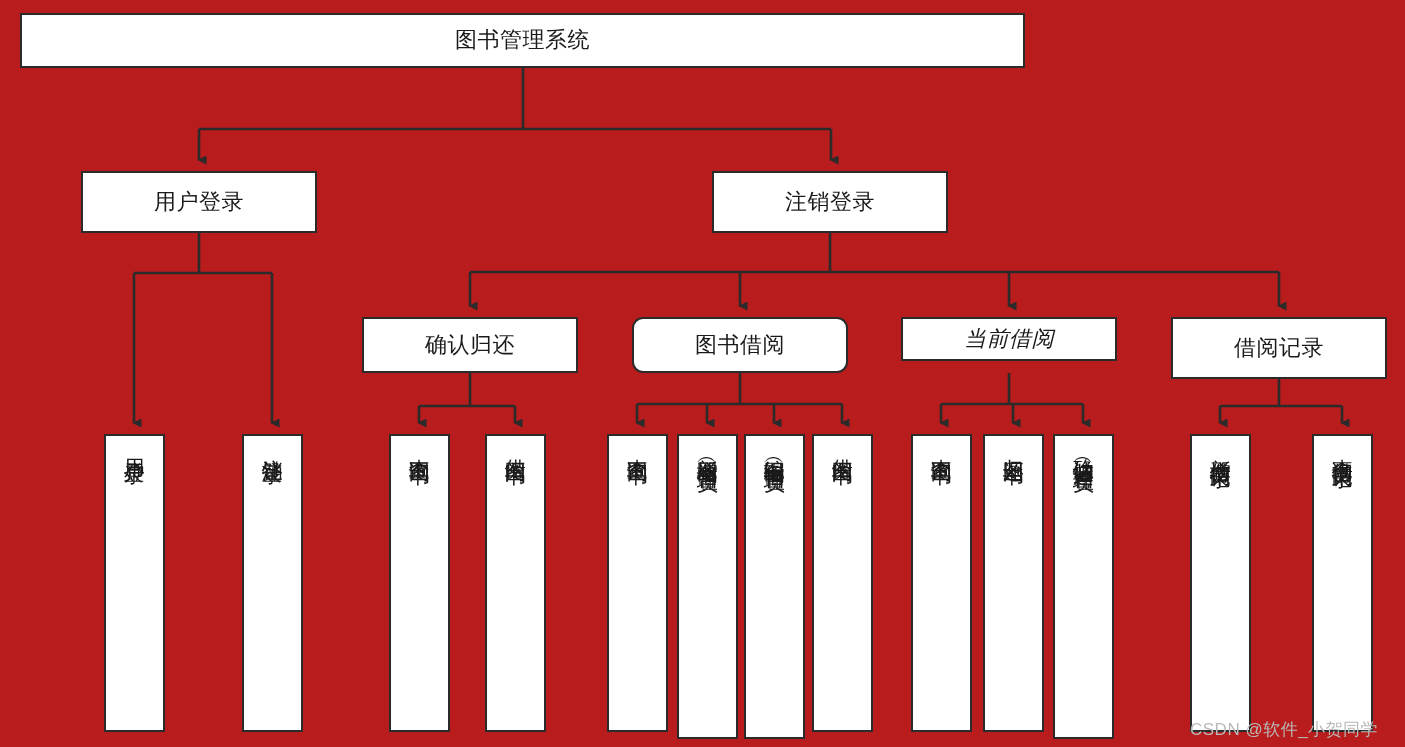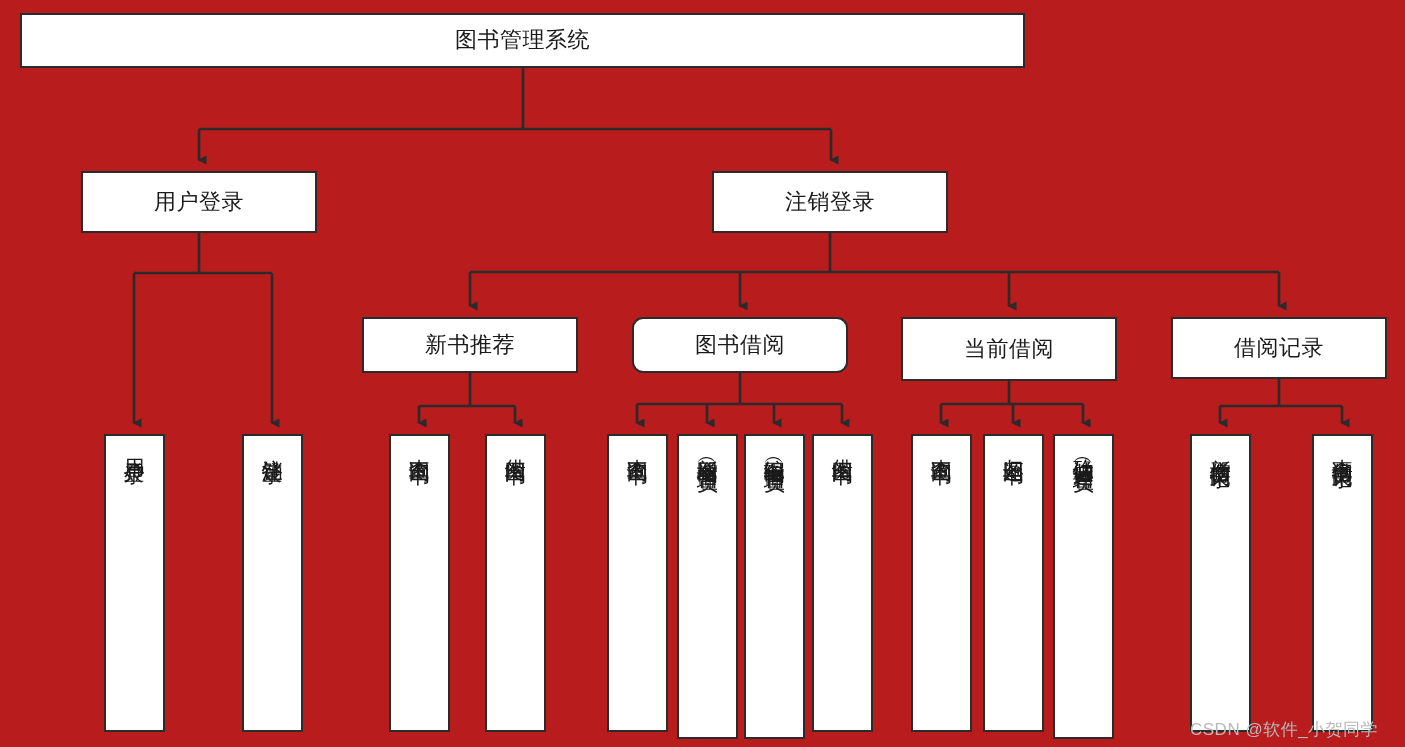--- a/index.html
+++ b/index.html
@@ -125,26 +125,26 @@
   </div>
 
   <div class="node h-node" id="n-l2-0" style="left: 81px; top: 171px; width: 236px; height: 62px; border-color: rgb(43, 43, 43); background: rgb(255, 255, 255); color: rgb(26, 26, 26);">
     <span class="node-label">用户登录</span>
   </div>
   <div class="node h-node" id="n-l2-1" style="left: 712px; top: 171px; width: 236px; height: 62px; border-color: rgb(43, 43, 43); background: rgb(255, 255, 255); color: rgb(26, 26, 26);">
     <span class="node-label">注销登录</span>
   </div>
 
   <div class="node h-node" id="n-l3-0" style="left: 362px; top: 317px; width: 216px; height: 56px; border-color: rgb(43, 43, 43); background: rgb(255, 255, 255); color: rgb(26, 26, 26);">
-    <span class="node-label">新书推荐</span>
+    <span class="node-label">确认归还</span>
   </div>
   <div class="node h-node" id="n-l3-1" style="left: 632px; top: 317px; width: 216px; height: 56px; border-color: rgb(43, 43, 43); background: rgb(255, 255, 255); color: rgb(26, 26, 26); border-radius: 11px;">
     <span class="node-label">图书借阅</span>
   </div>
-  <div class="node h-node" id="n-l3-2" style="left: 901px; top: 317px; width: 216px; height: 64px; border-color: rgb(43, 43, 43); background: rgb(255, 255, 255); color: rgb(26, 26, 26);">
+  <div class="node h-node" id="n-l3-2" style="left: 901px; top: 317px; width: 216px; height: 44px; border-color: rgb(43, 43, 43); background: rgb(255, 255, 255); color: rgb(26, 26, 26); font-style: italic;">
     <span class="node-label">当前借阅</span>
   </div>
   <div class="node h-node" id="n-l3-3" style="left: 1171px; top: 317px; width: 216px; height: 62px; border-color: rgb(43, 43, 43); background: rgb(255, 255, 255); color: rgb(26, 26, 26);">
     <span class="node-label">借阅记录</span>
   </div>
 
   <div class="node v-node" id="n-leaf-0" style="left: 104px; top: 434px; width: 61px; height: 298px; border-color: rgb(43, 43, 43); background: rgb(255, 255, 255); color: rgb(26, 26, 26);">
     <span class="node-label">用户登录</span>
   </div>
   <div class="node v-node" id="n-leaf-1" style="left: 242px; top: 434px; width: 61px; height: 298px; border-color: rgb(43, 43, 43); background: rgb(255, 255, 255); color: rgb(26, 26, 26);">

